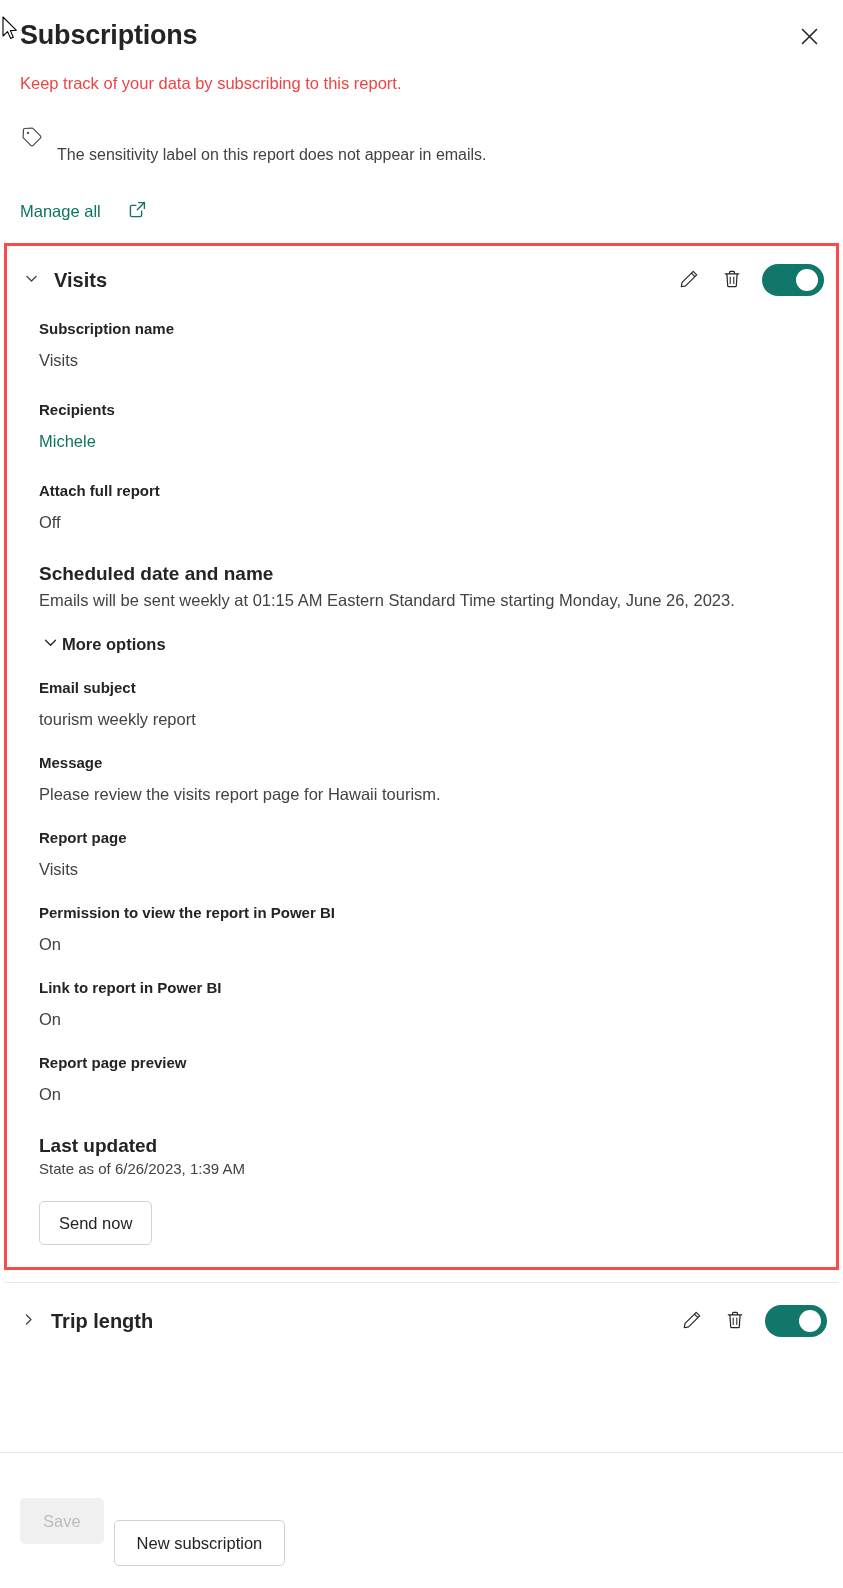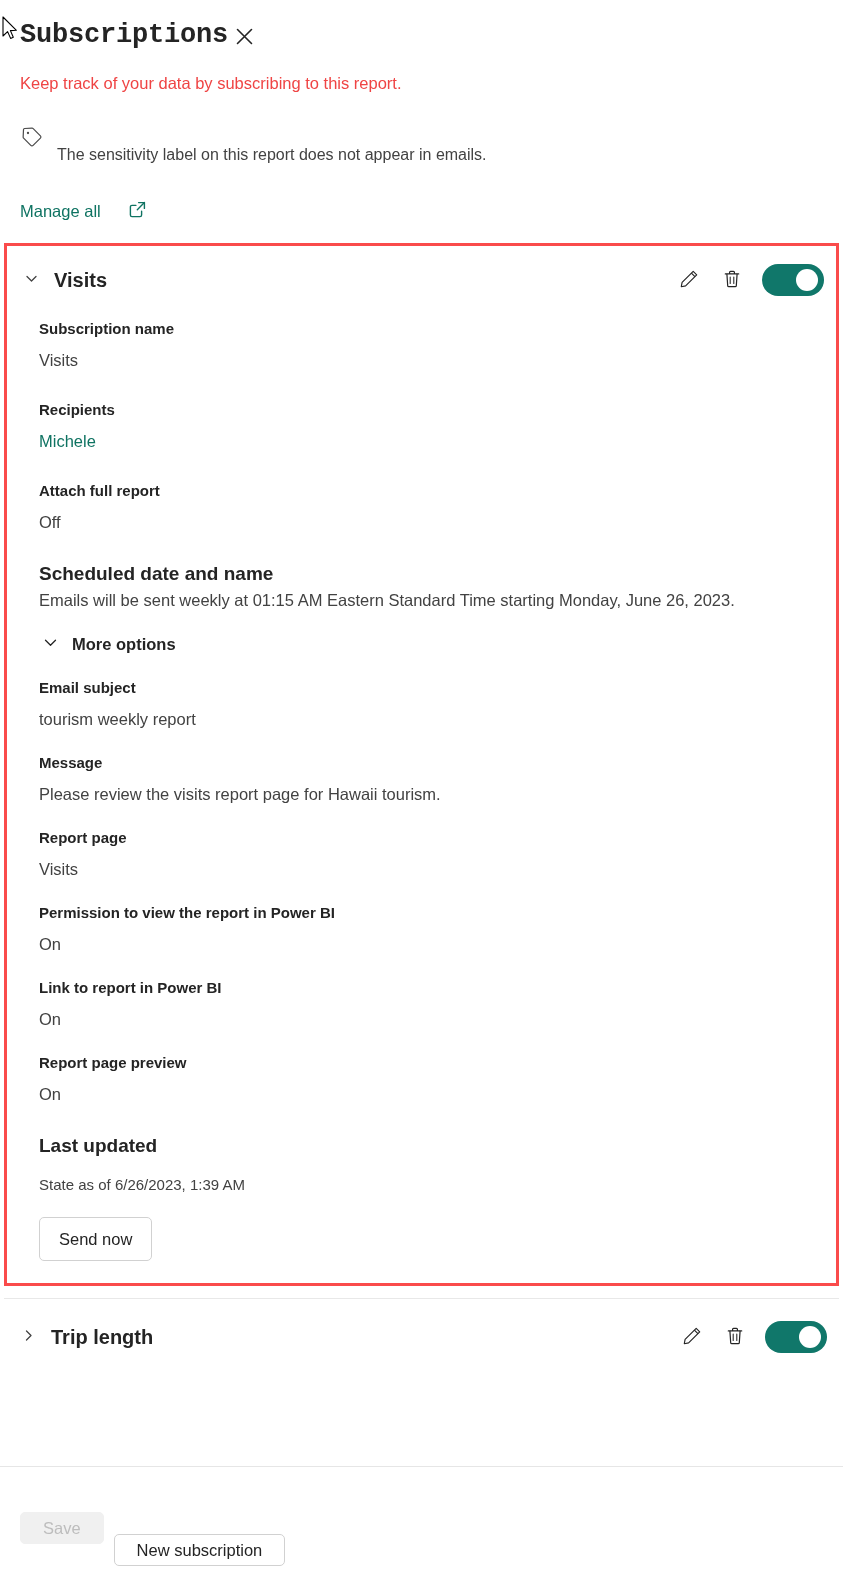--- a/index.html
+++ b/index.html
@@ -24,21 +24,21 @@
 
   
   .panel-header {
     position: relative;
     padding: 18px 22px 0 20px;
     flex: 0 0 auto;
   }
   .title-row {
     display: flex;
     align-items: flex-start;
-    font-family: Liberation Mono, monospace;
+    justify-content: space-between;
   }
   .panel-title {
     font-size: 27px;
     font-weight: 600;
     line-height: 34px;
     letter-spacing: -0.2px;
     color: #242424;
   }
   .close-btn {
     width: 32px;
@@ -187,21 +187,21 @@
   }
   .field-value.link { color: #0f7362; cursor: pointer; }
   .spacer-lg { height: 28px; }
   .spacer-md { height: 22px; }
 
   .field-value.tight { margin-top: 3px; }
 
   .more-options {
     display: flex;
     align-items: center;
-    gap: 13px;
+    gap: 3px;
     cursor: pointer;
     width: max-content;
     margin-left: 3px;
   }
   .more-options-label {
     font-size: 16.5px;
     font-weight: 600;
     color: #242424;
     line-height: 22px;
   }
@@ -209,21 +209,20 @@
   .last-updated-label {
     font-size: 19px;
     font-weight: 600;
     color: #242424;
     line-height: 26px;
   }
   .state-text {
     font-size: 15px;
     color: #424242;
     line-height: 20px;
-    margin-top: 16px;
   }
 
   .send-now-btn {
     margin-top: 22px;
     margin-bottom: 22px;
     padding: 10px 19px;
     font-size: 16.5px;
     font-family: "Liberation Sans", sans-serif;
     color: #242424;
     background: #ffffff;
@@ -249,21 +248,21 @@
     display: flex;
     align-items: center;
     gap: 10px;
     background: #ffffff;
   }
   .btn {
     font-family: "Liberation Sans", sans-serif;
     font-size: 16.5px;
     line-height: 22px;
     border-radius: 5px;
-    padding: 4px 22px;
+    padding: 11px 22px;
     cursor: pointer;
   }
   .btn-disabled {
     background: #f0f0f0;
     color: #bdbdbd;
     border: 1px solid #f0f0f0;
     cursor: default;
   }
   .btn-secondary {
     background: #ffffff;

